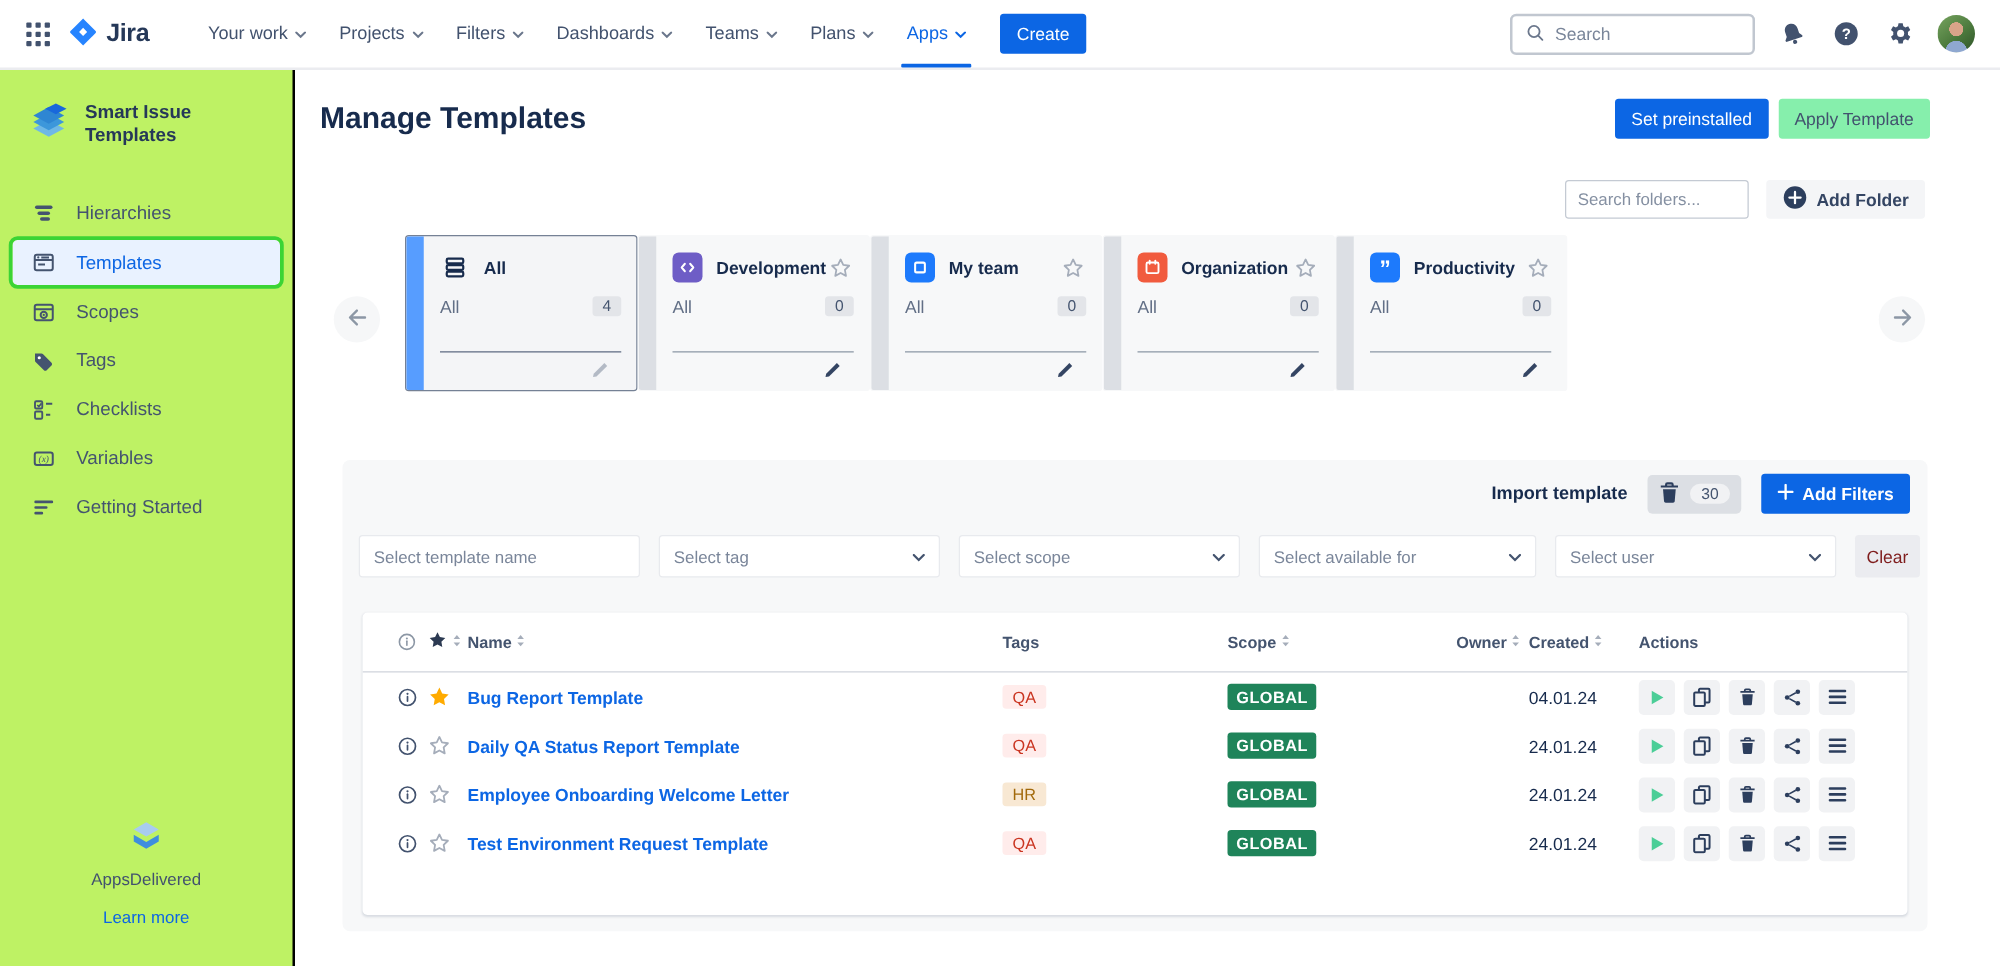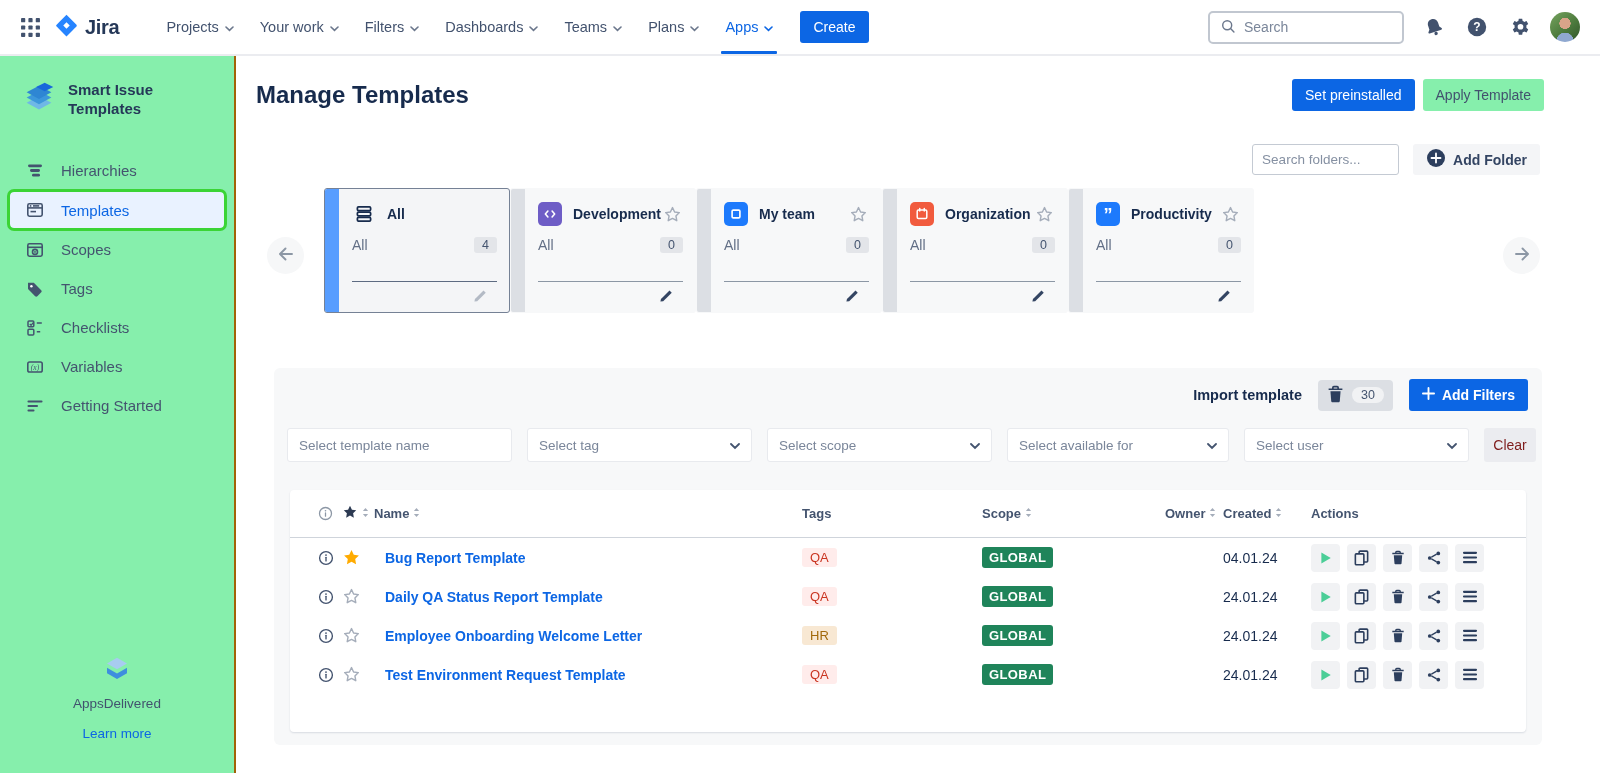--- a/index.html
+++ b/index.html
@@ -32,21 +32,21 @@
   .nav-icon-btn { width:26px; height:26px; display:flex; align-items:center; justify-content:center; cursor:pointer; }
   .avatar { width:30px; height:30px; border-radius:50%; cursor:pointer;
     background:
       radial-gradient(circle at 50% 38%, #D9A489 0 23%, rgba(0,0,0,0) 24%),
       radial-gradient(circle at 50% 98%, #8FA8D0 0 26%, rgba(0,0,0,0) 27%),
       linear-gradient(140deg,#77A45F 0%,#4C7A3D 55%,#2F5429 100%);
   }
   
   .sidebar {
     position:absolute; top:56px; left:0; width:236px; bottom:0;
-    background:#86efac; border-right:2px solid #a16207;
+    background:#bef264; border-right:2px solid #000000;
   }
   .sidebar-logo { display:flex; align-items:center; gap:10px; padding:24px 14px 0 20px; }
   .sidebar-logo .app-title { font-size:15px; font-weight:700; color:#253858; line-height:1.25; }
   .sidebar-menu { margin-top:32px; display:flex; flex-direction:column; }
   .side-item { height:39px; display:flex; align-items:center; gap:15px; padding:0 12px 0 24px; color:#44546F; font-size:15px; cursor:pointer; }
   .side-item .side-icon { width:22px; display:flex; justify-content:center; }
   .side-item.active {
     margin:2px 10px; padding-left:14px; height:36px;
     background:#E9F2FF; border-radius:4px;
     outline:3px solid var(--green,#3BD435);
@@ -101,21 +101,21 @@
   .filter-available { width:222px; }
   .clear-btn { width:52px; height:34px; background:#EBECF0; border:none; border-radius:3px; color:#7f1d1d; font-size:14px; font-family:inherit; cursor:pointer; }
   
   .table-card { position:absolute; top:122px; left:16px; right:16px; height:242px; background:#fff; border-radius:4px; box-shadow:0 1px 2px rgba(9,30,66,0.13); overflow:hidden; }
   .trow { display:grid; grid-template-columns:24px 32px 428px 180px 175px 66px 88px 1fr; align-items:center; padding:0 28px; }
   .thead { height:48px; border-bottom:1px solid #CFD4DB; color:#44546F; font-size:13px; font-weight:600; }
   .hcell { display:flex; align-items:center; gap:4px; cursor:pointer; }
   .tbody .trow { height:39px; cursor:default; }
   .row-info { display:flex; cursor:pointer; }
   .row-star { display:flex; cursor:pointer; }
-  .tname { color:var(--accent,#0C66E4); font-weight:600; font-size:14px; text-decoration:none; cursor:pointer;margin-left:11px; }
+  .tname { color:var(--accent,#0C66E4); font-weight:600; font-size:14px; text-decoration:none; cursor:pointer; }
   .tag-pill { display:inline-block; padding:2px 8px; border-radius:3px; font-size:13px; }
   .tag-qa { background:var(--tag-qa-bg,#FFECEB); color:var(--tag-qa-text,#CA3521); }
   .tag-hr { background:var(--tag-hr-bg,#F8E8D3); color:var(--tag-hr-text,#A2690B); }
   .scope-badge { display:inline-block; background:var(--scope-green,#1F845A); color:#fff; font-size:13px; font-weight:700; letter-spacing:0.4px; padding:3px 7px; border-radius:3px;text-align:center; }
   .row-avatar { width:34px; height:34px; }
   .created { font-size:14px; color:#172B4D; }
   .actions { display:flex; gap:7px; }
   .action-btn { width:29px; height:28px; background:#F1F2F4; border:none; border-radius:4px; display:flex; align-items:center; justify-content:center; cursor:pointer; }
   .owner-h { padding-left:8px; }
 </style>
@@ -140,27 +140,27 @@
         </svg>
     </div>
     <div class="jira-logo">
       <span><svg width="25" height="25" viewBox="0 0 24 24">
             <path fill="#2684FF" d="M21.6 11.3L12.7 2.4 12 1.7 5.3 8.4l-3 3c-.4.4-.4 1 0 1.4l6.1 6.1 3.6 3.6 6.7-6.7.1-.1 2.8-2.8c.4-.5.4-1.2 0-1.6zM12 15.1L8.9 12 12 8.9l3.1 3.1z"></path>
           </svg></span>
       <span class="wordmark">Jira</span>
     </div>
     <nav class="nav-menu">
         <div class="nav-item">
-          <span class="nav-label">Projects</span>
+          <span class="nav-label">Your work</span>
           <span class="chev"><svg width="9" height="6" viewBox="0 0 9 6">
               <path d="M1 1l3.5 3.4L8 1" stroke="#6B778C" stroke-width="1.6" fill="none" stroke-linecap="round"></path>
             </svg></span>
         </div>
         <div class="nav-item">
-          <span class="nav-label">Your work</span>
+          <span class="nav-label">Projects</span>
           <span class="chev"><svg width="9" height="6" viewBox="0 0 9 6">
               <path d="M1 1l3.5 3.4L8 1" stroke="#6B778C" stroke-width="1.6" fill="none" stroke-linecap="round"></path>
             </svg></span>
         </div>
         <div class="nav-item">
           <span class="nav-label">Filters</span>
           <span class="chev"><svg width="9" height="6" viewBox="0 0 9 6">
               <path d="M1 1l3.5 3.4L8 1" stroke="#6B778C" stroke-width="1.6" fill="none" stroke-linecap="round"></path>
             </svg></span>
         </div>

